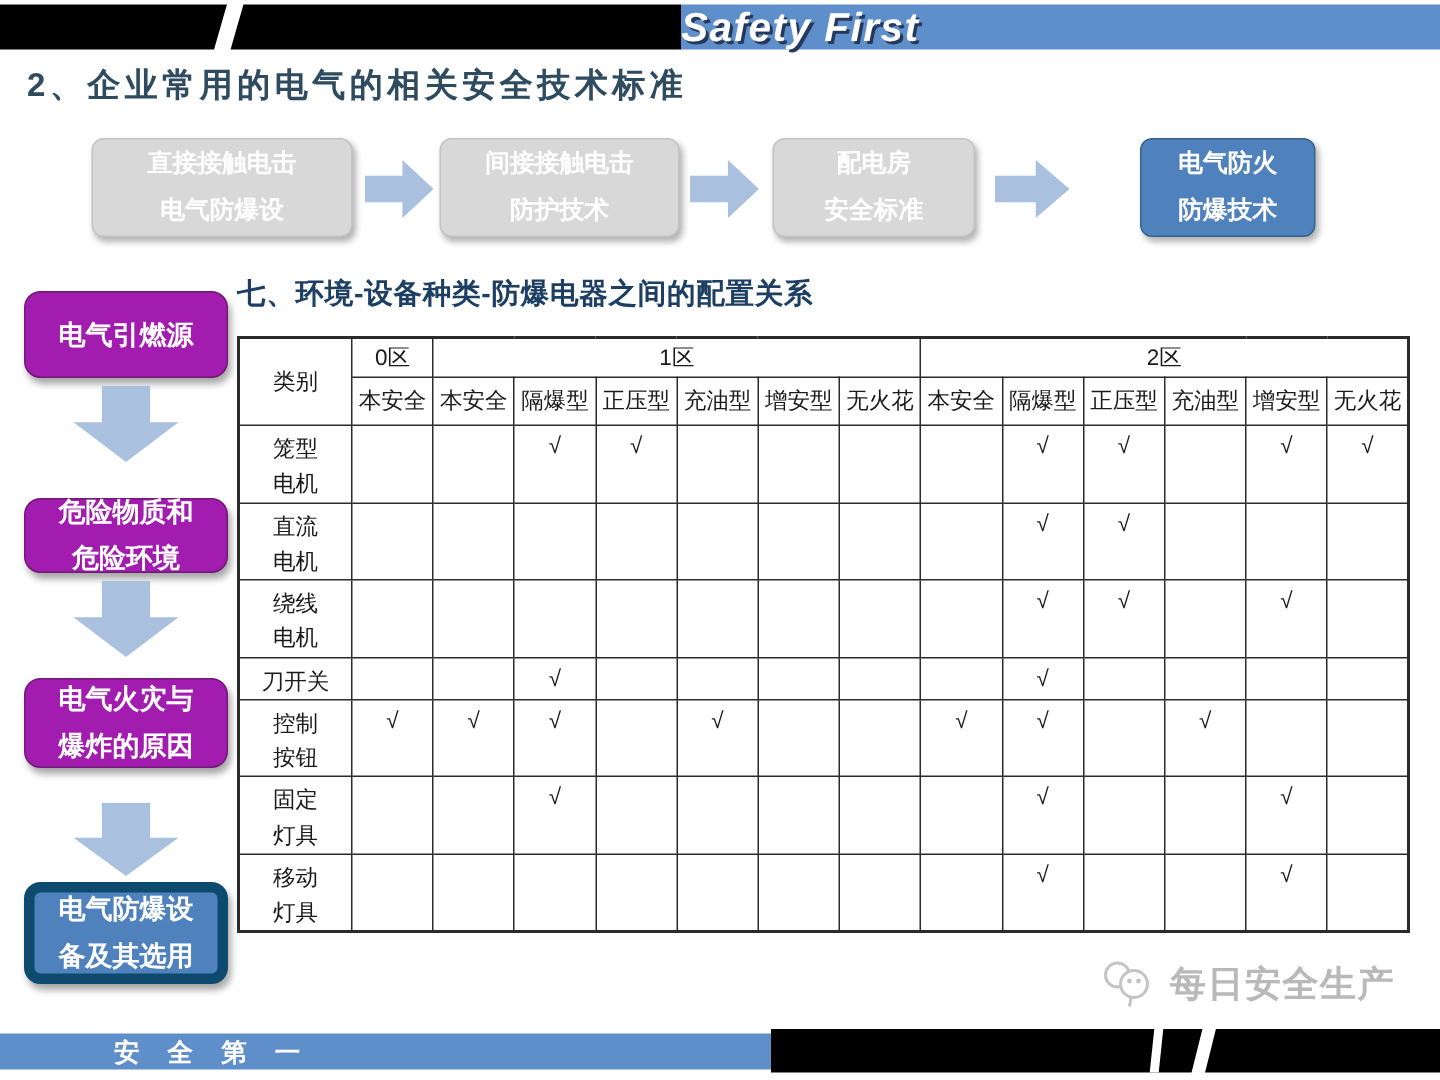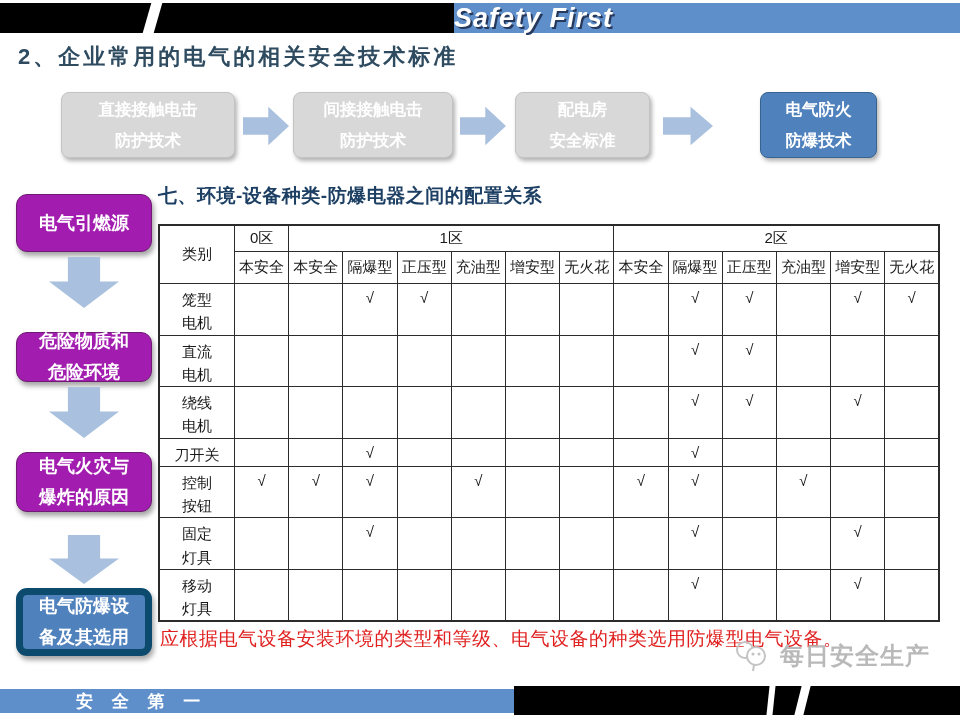--- a/index.html
+++ b/index.html
@@ -81,21 +81,21 @@
   <div class="topbar-black">
     <div class="topbar-slash"></div>
   </div>
   <div class="topbar-blue">
     <span class="brand">Safety First</span>
   </div>
 
   <div class="page-title">2、企业常用的电气的相关安全技术标准</div>
 
   <div class="flow-box" style="left:61px; width:174px;">直接接触电击
-防护技术</div>
+电气防爆设</div>
   <div class="arrow-right" style="left:243px; width:46px;"></div>
   <div class="flow-box" style="left:293px; width:160px;">间接接触电击
 防护技术</div>
   <div class="arrow-right" style="left:460px; width:46px;"></div>
   <div class="flow-box" style="left:515px; width:135px;">配电房
 安全标准</div>
   <div class="arrow-right" style="left:663px; width:50px;"></div>
   <div class="flow-box active" style="left:760px; width:117px;">电气防火
 防爆技术</div>
 
@@ -251,21 +251,20 @@
           <td class="check"></td>
           <td class="check">√</td>
           <td class="check"></td>
           <td class="check"></td>
           <td class="check">√</td>
           <td class="check"></td>
         </tr>
       </tbody>
   </table>
 
-  <div class="note">应根据电气设备安装环境的类型和等级、电气设备的种类选用防爆型电气设备。</div>
 
   <div class="watermark">
     <span style="display:inline-flex; margin-right:6px;">
       <svg width="40" height="34" viewBox="0 0 40 34">
         <circle cx="11" cy="10" r="8" fill="none" stroke="#c4c4c4" stroke-width="2"></circle>
         <circle cx="22" cy="16" r="9" fill="#ffffff" stroke="#c4c4c4" stroke-width="2"></circle>
         <circle cx="19" cy="14" r="1.6" fill="#c4c4c4"></circle>
         <circle cx="25" cy="14" r="1.6" fill="#c4c4c4"></circle>
         <path d="M20 25 L19 31" stroke="#c4c4c4" stroke-width="2" fill="none"></path>
       </svg>

